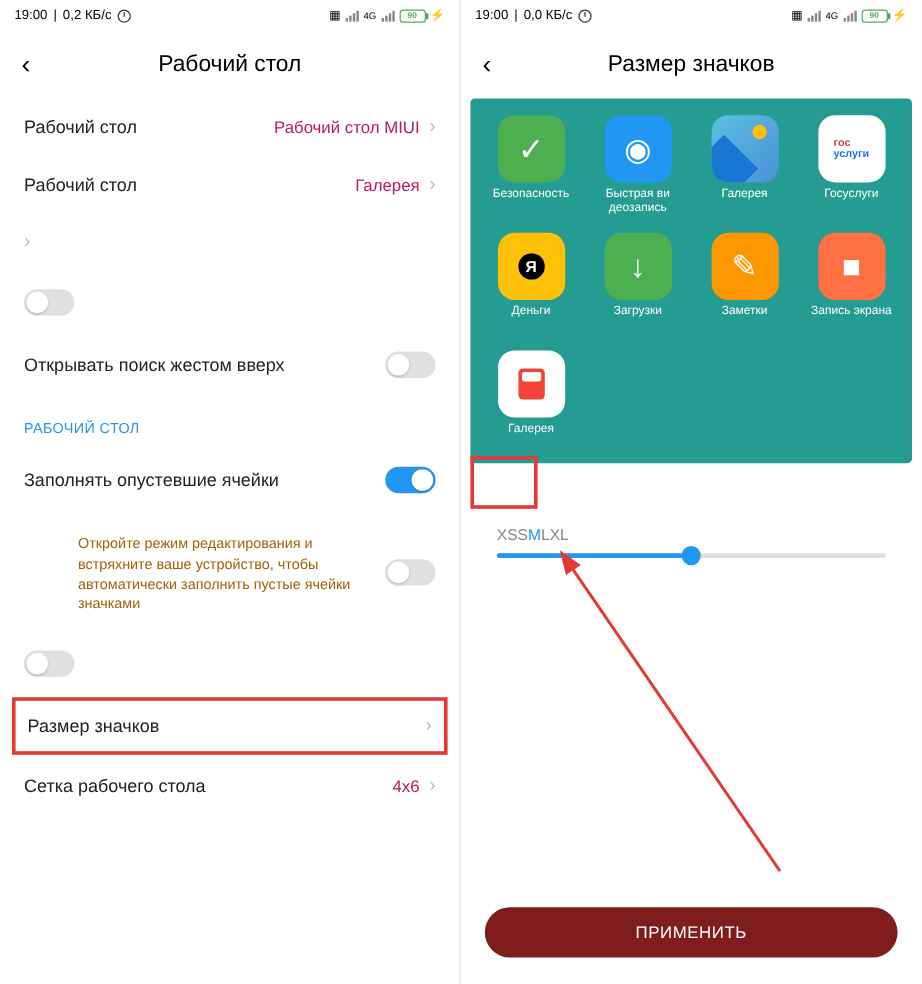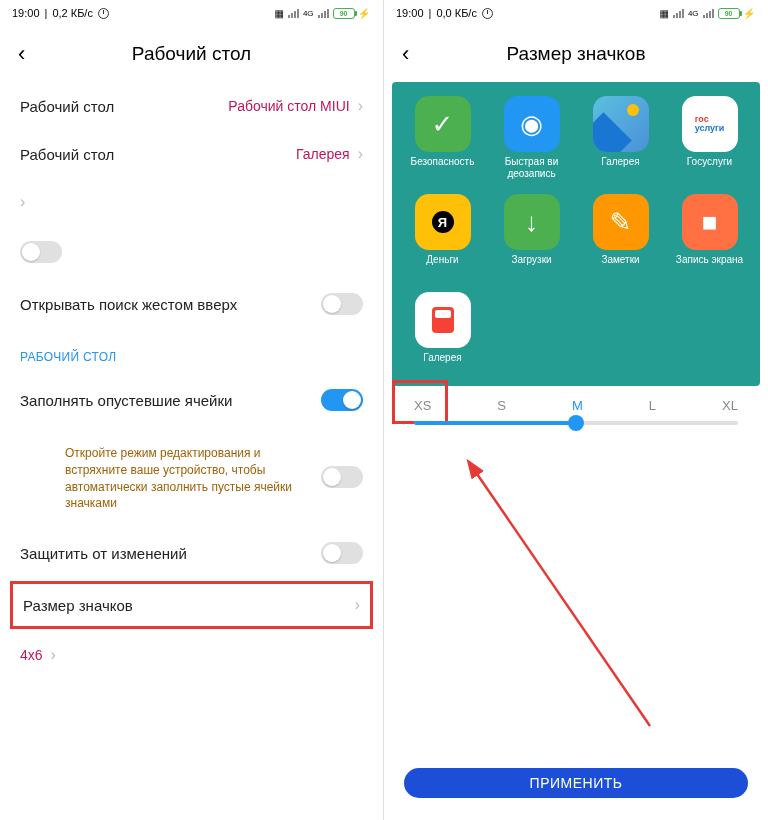--- a/index.html
+++ b/index.html
@@ -41,31 +41,31 @@
 
   
   .preview { background:#259c92; margin:0 8px; padding:14px 10px 10px; border-radius:4px; }
   .grid { display:grid; grid-template-columns:repeat(4,1fr); gap:14px 8px; }
   .app { display:flex; flex-direction:column; align-items:center; gap:4px; }
   .app .ico { width:56px; height:56px; border-radius:14px; display:flex; align-items:center; justify-content:center; font-size:26px; }
   .app .nm { font-size:10px; color:#fff; text-align:center; line-height:1.2; min-height:24px; }
 
   
   .sizesel { padding: 12px 30px 0; position:relative; }
-  .sizes { display:flex; justify-content:space-between; font-size:13px; color:#888; margin-bottom:8px; }
+  .sizes { display:flex; justify-content:flex-start; font-size:13px; color:#888; margin-bottom:8px;margin-top:40px; }
   .sizes .sel { color:#2196F3; font-weight:500; }
   .slider { height:4px; background:#e0e0e0; border-radius:2px; position:relative; }
   .slider .fill { position:absolute; left:0; width:50%; height:100%; background:#2196F3; border-radius:2px; }
   .slider .thumb { position:absolute; left:50%; top:-6px; width:16px; height:16px; background:#2196F3; border-radius:50%; transform:translateX(-50%); }
   .xsbox { position:absolute; left:8px; top:-6px; width:56px; height:44px; border:3px solid #e53935; }
 
   .arrow { position:absolute; left:86px; top:466px; }
   .arrow svg { overflow:visible; }
 
-  .apply { position:absolute; bottom:22px; left:20px; right:20px; height:30px; background:#1d4ed8; border-radius:23px; color:#fff; font-size:14px; letter-spacing:0.5px; display:flex; align-items:center; justify-content:center; }
+  .apply { position:absolute; bottom:22px; left:20px; right:20px; height:42px; background:#7f1d1d; border-radius:23px; color:#fff; font-size:14px; letter-spacing:0.5px; display:flex; align-items:center; justify-content:center; }
 
   
   .i-safety{background:#4CAF50;color:#fff;}
   .i-browser{background:#fff;}
   .i-video{background:#2196F3;color:#fff;}
   .i-gallery{background:linear-gradient(135deg,#5bc0de,#4a90d9);}
   .i-gos{background:#fff;}
   .i-money{background:#ffc107;}
   .i-dict{background:#fff;}
   .i-disk{background:#fff;}
@@ -155,32 +155,32 @@
         </div>
         <div class="toggle on"></div>
       </div>
       <div class="row">
         <div style="flex: 1 1 0%;">
           <div class="sub">Откройте режим редактирования и встряхните ваше устройство, чтобы автоматически заполнить пустые ячейки значками</div>
         </div>
         <div class="toggle"></div>
       </div>
       <div class="row">
-        <div style="flex: 1 1 0%;">
-          <div class="label">Защитить от изменений</div>
-        </div>
         <div class="toggle"></div>
       </div>
       <div class="row highlight">
         <div style="flex: 1 1 0%;">
           <div class="label">Размер значков</div>
         </div>
         <div class="chev">›</div>
       </div>
       <div class="row">
+        <div style="flex: 1 1 0%;">
+          <div class="label">Сетка рабочего стола</div>
+        </div>
         <div class="value">4x6</div>
         <div class="chev">›</div>
       </div>
     </div>
 </div>
 
 <div class="screen">
   <div class="status">
     <div class="l">
       <span>19:00</span>

